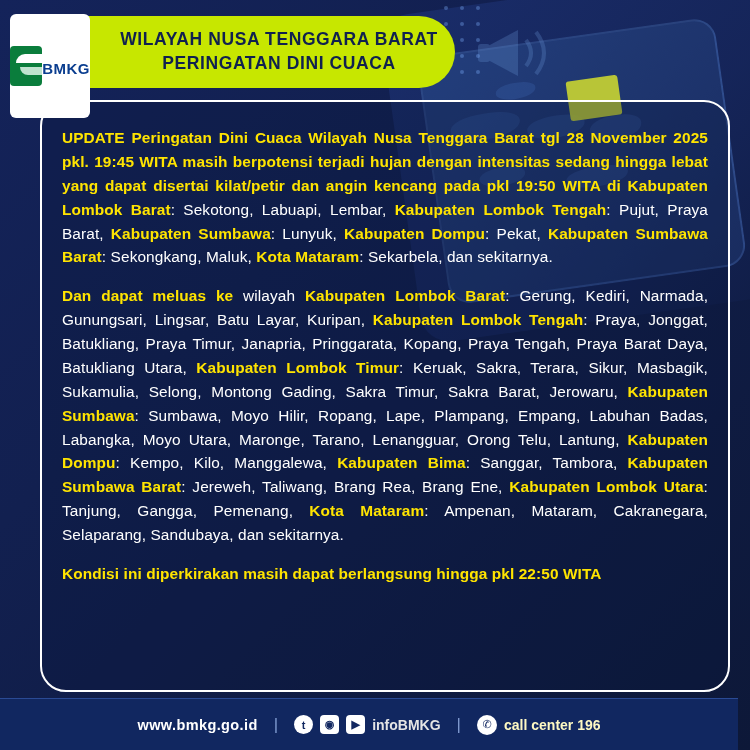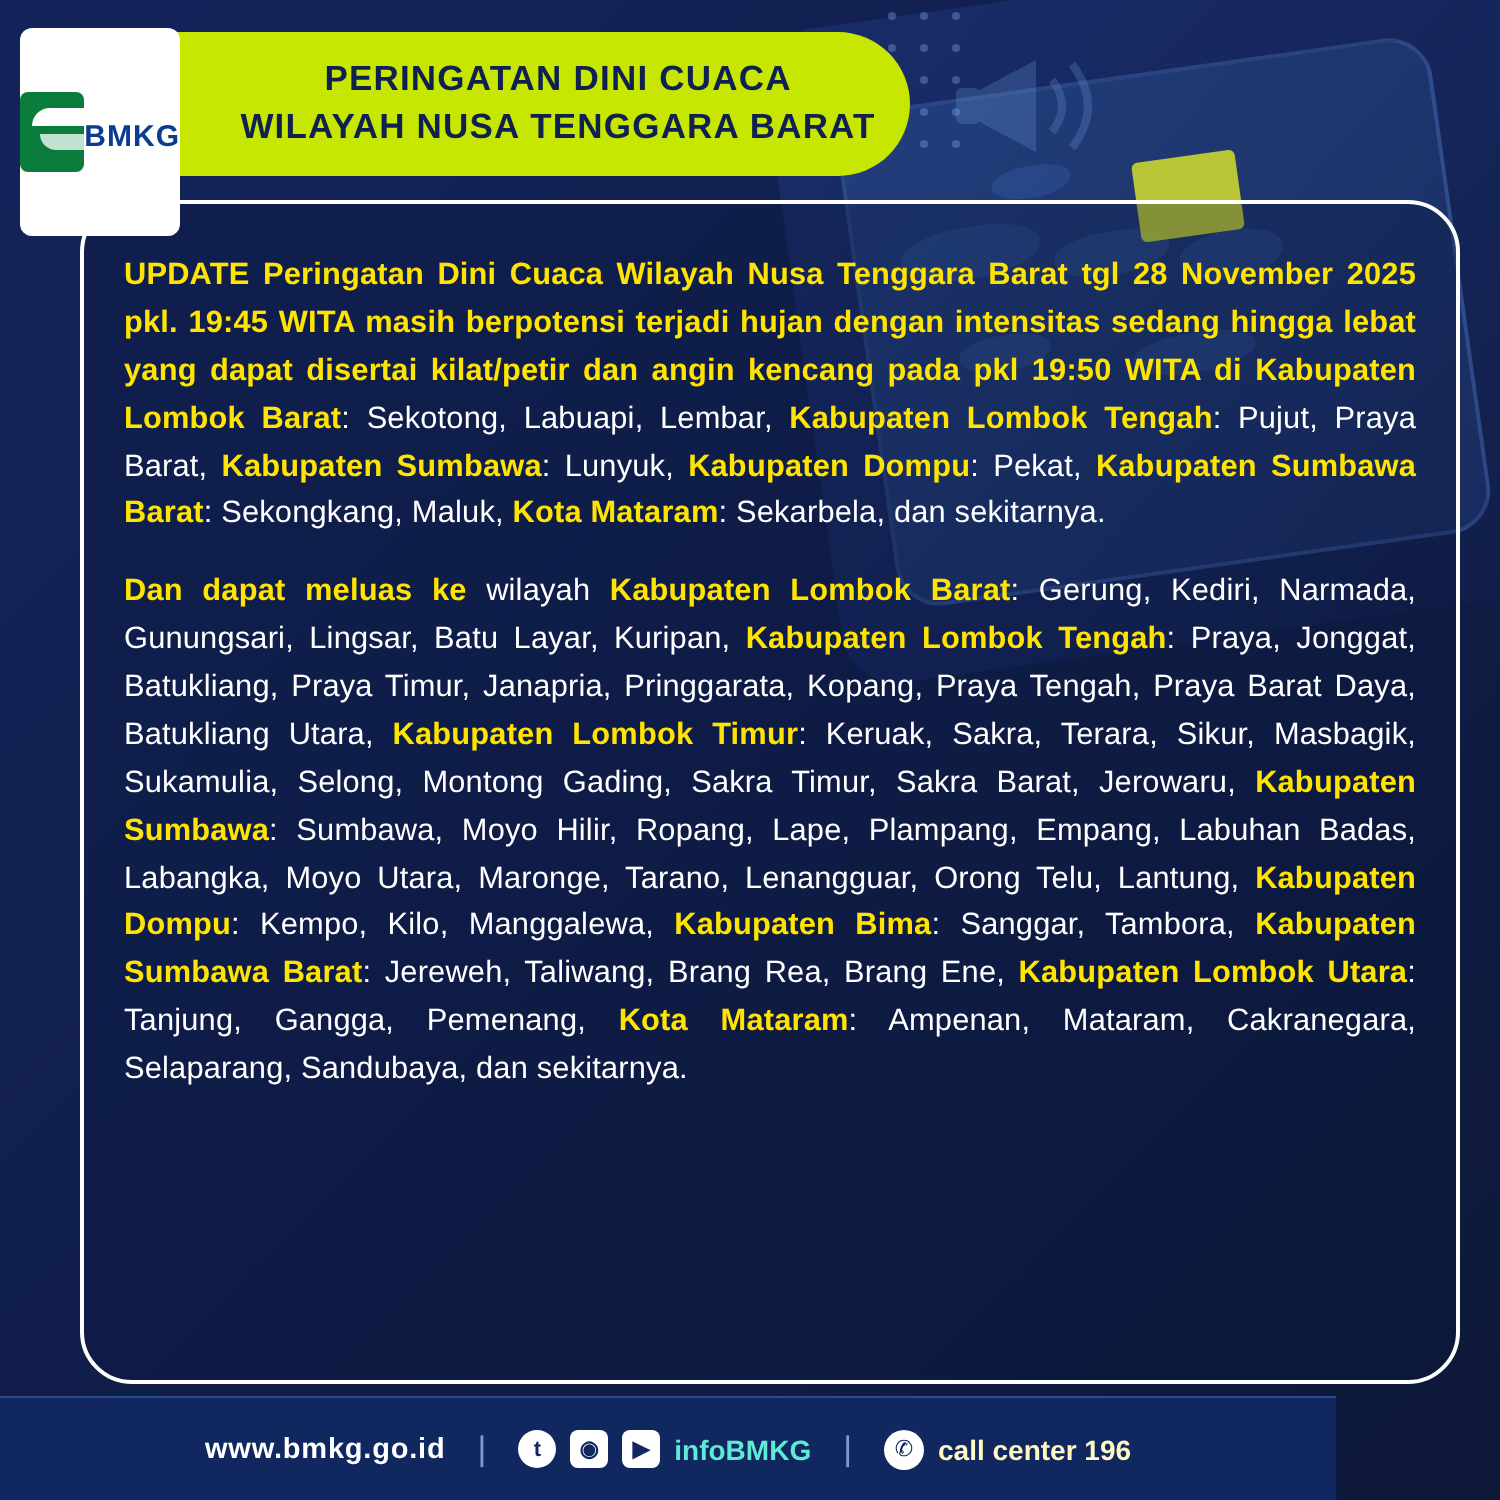--- a/index.html
+++ b/index.html
@@ -155,21 +155,21 @@
   }
   .body-text p { margin-bottom: 15px; }
   .hl { color: #ffe400; font-weight: bold; }
   .yellow-bold { color: #ffe400; font-weight: bold; }
   .sign { color: #ffffff; }
 
   
   .footer {
     position: absolute;
     left: 0; bottom: 0;
-    width: 668px; height: 52px;
+    width: 738px; height: 52px;
     background: #112760;
     border-top: 1px solid #2a4a94;
     display: flex;
     align-items: center;
     justify-content: center;
     gap: 16px;
     z-index: 6;
   }
   .footer-site {
     color: #ffffff; font-size: 14.5px; font-weight: bold;
@@ -179,21 +179,21 @@
   .social { display: flex; align-items: center; gap: 7px; }
   .sicon {
     width: 19px; height: 19px;
     border-radius: 4px;
     background: #ffffff;
     color: #112760;
     display: flex; align-items: center; justify-content: center;
     font-size: 11px; font-weight: bold;
   }
   .sicon.circle { border-radius: 50%; }
-  .footer-handle { color: #5eead4; font-size: 14px; font-weight: bold; }
+  .footer-handle { color: #e5e5e5; font-size: 14px; font-weight: bold; }
   .call { display: flex; align-items: center; gap: 7px; }
   .call-icon {
     width: 20px; height: 20px; border-radius: 50%;
     background: #ffffff; color: #112760;
     display: flex; align-items: center; justify-content: center;
     font-size: 11px;
   }
   .call-text { color: #fef9c3; font-size: 14px; font-weight: bold; }
 </style>
 </head>
@@ -232,33 +232,34 @@
       <i style="left:36px;top:38px"></i>
     <i style="left:4px;top:54px"></i>
       <i style="left:20px;top:54px"></i>
       <i style="left:36px;top:54px"></i>
     <i style="left:4px;top:70px"></i>
       <i style="left:20px;top:70px"></i>
       <i style="left:36px;top:70px"></i>
   </div>
 
   <div class="title-banner">
+    <div class="line">WILAYAH NUSA TENGGARA BARAT</div>
     <div class="line">PERINGATAN DINI CUACA</div>
-    <div class="line">WILAYAH NUSA TENGGARA BARAT</div>
   </div>
 
   <div class="logo-box">
     <div class="logo-emblem"></div>
     <div class="logo-text">BMKG</div>
   </div>
 
   <div class="card">
     <div class="body-text">
       <p id="p1"><span class="hl">UPDATE Peringatan Dini Cuaca Wilayah Nusa Tenggara Barat tgl 28 November 2025 pkl. 19:45 WITA masih berpotensi terjadi hujan dengan intensitas sedang hingga lebat yang dapat disertai kilat/petir dan angin kencang pada pkl 19:50 WITA di </span><span class="hl">Kabupaten Lombok Barat</span><span class="">: Sekotong, Labuapi, Lembar, </span><span class="hl">Kabupaten Lombok Tengah</span><span class="">: Pujut, Praya Barat, </span><span class="hl">Kabupaten Sumbawa</span><span class="">: Lunyuk, </span><span class="hl">Kabupaten Dompu</span><span class="">: Pekat, </span><span class="hl">Kabupaten Sumbawa Barat</span><span class="">: Sekongkang, Maluk, </span><span class="hl">Kota Mataram</span><span class="">: Sekarbela, dan sekitarnya.</span></p>
       <p id="p2"><span class="hl">Dan dapat meluas ke</span><span class=""> wilayah </span><span class="hl">Kabupaten Lombok Barat</span><span class="">: Gerung, Kediri, Narmada, Gunungsari, Lingsar, Batu Layar, Kuripan, </span><span class="hl">Kabupaten Lombok Tengah</span><span class="">: Praya, Jonggat, Batukliang, Praya Timur, Janapria, Pringgarata, Kopang, Praya Tengah, Praya Barat Daya, Batukliang Utara, </span><span class="hl">Kabupaten Lombok Timur</span><span class="">: Keruak, Sakra, Terara, Sikur, Masbagik, Sukamulia, Selong, Montong Gading, Sakra Timur, Sakra Barat, Jerowaru, </span><span class="hl">Kabupaten Sumbawa</span><span class="">: Sumbawa, Moyo Hilir, Ropang, Lape, Plampang, Empang, Labuhan Badas, Labangka, Moyo Utara, Maronge, Tarano, Lenangguar, Orong Telu, Lantung, </span><span class="hl">Kabupaten Dompu</span><span class="">: Kempo, Kilo, Manggalewa, </span><span class="hl">Kabupaten Bima</span><span class="">: Sanggar, Tambora, </span><span class="hl">Kabupaten Sumbawa Barat</span><span class="">: Jereweh, Taliwang, Brang Rea, Brang Ene, </span><span class="hl">Kabupaten Lombok Utara</span><span class="">: Tanjung, Gangga, Pemenang, </span><span class="hl">Kota Mataram</span><span class="">: Ampenan, Mataram, Cakranegara, Selaparang, Sandubaya, dan sekitarnya.</span></p>
+      <p class="yellow-bold">Kondisi ini diperkirakan masih dapat berlangsung hingga pkl 22:50 WITA</p>
     </div>
   </div>
 
   <div class="footer">
     <span class="footer-site">www.bmkg.go.id</span>
     <span class="sep">|</span>
     <span class="social">
       <span class="sicon circle">t</span>
       <span class="sicon">◉</span>
       <span class="sicon">▶</span>

